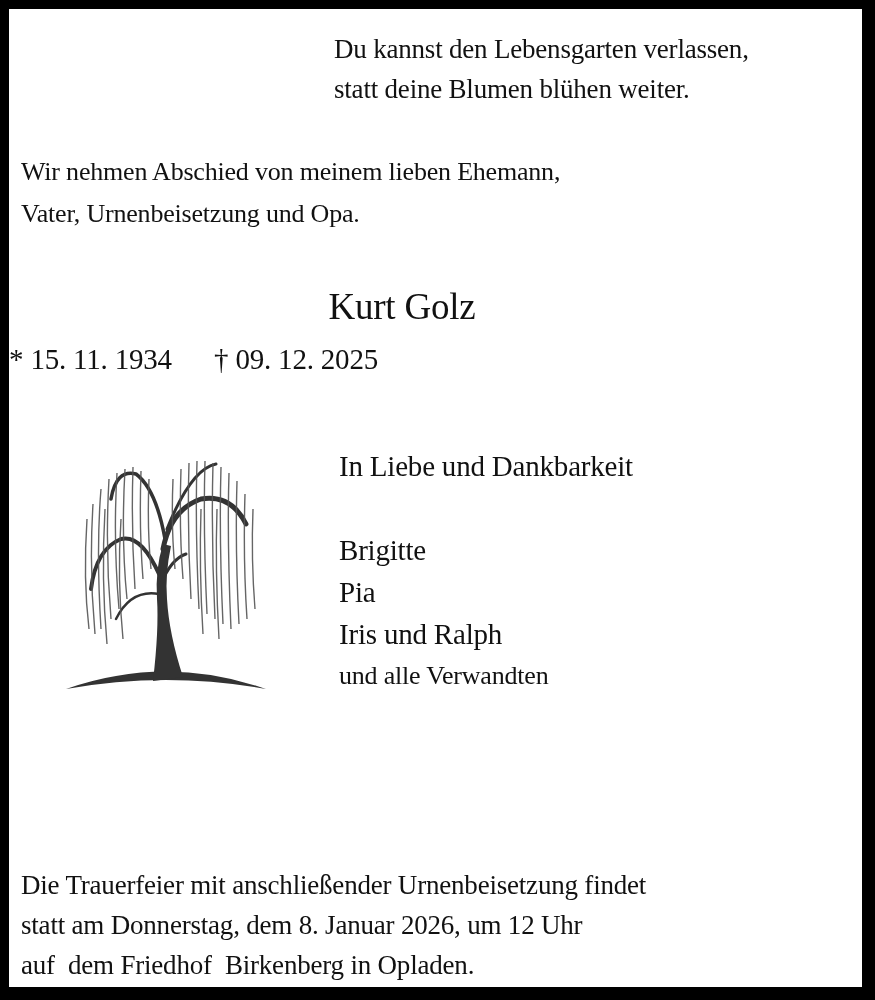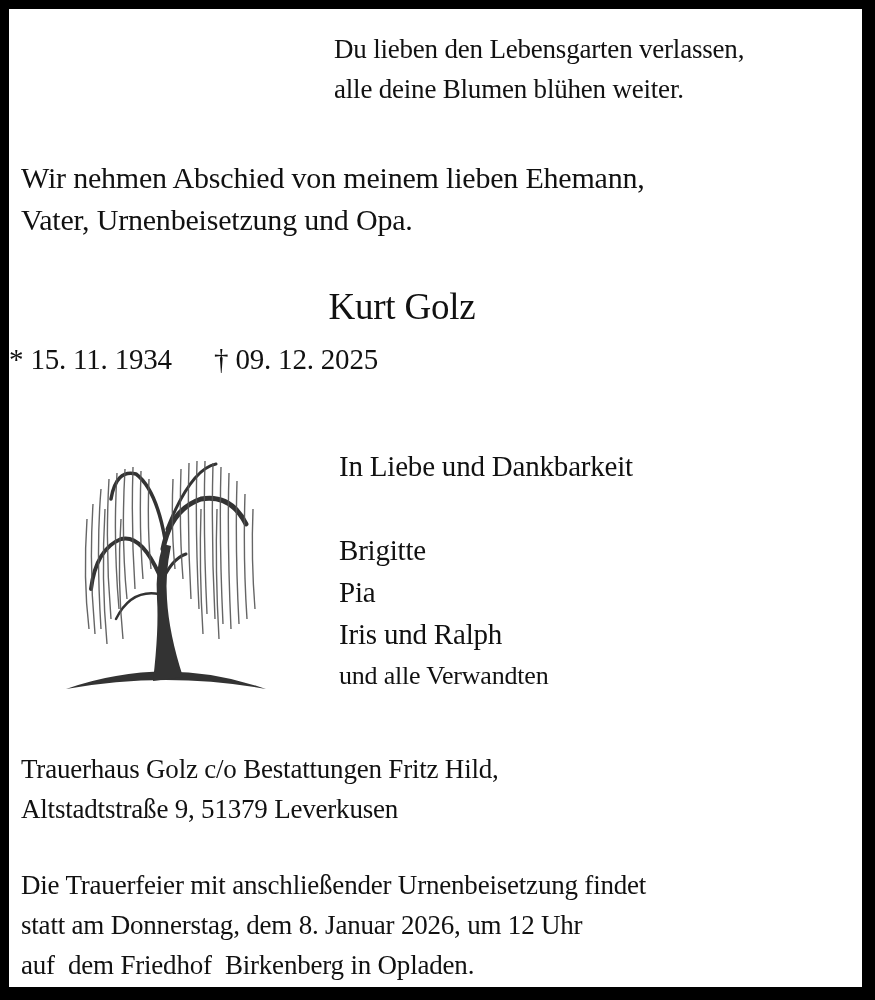--- a/index.html
+++ b/index.html
@@ -1,39 +1,39 @@
 <!DOCTYPE html>
 <html><head>
 <meta charset="utf-8">
 <style>
   html, body { margin:0; padding:0; }
   body { width:875px; height:1000px; background:#000; position:relative; overflow:hidden; }
   .card { position:absolute; left:9px; top:9px; width:853px; height:978px; background:#fff; }
   .t { position:absolute; font-family:"Liberation Serif","DejaVu Serif",serif; color:#111; white-space:nowrap; letter-spacing:-0.2px; }
   .motto { left:325px; top:20px; font-size:27px; line-height:40px; }
-  .intro { left:12px; top:148px; font-size:30px; line-height:42px; }
+  .intro { left:12px; top:142px; font-size:26px; line-height:42px; }
   .name { left:0; width:786px; text-align:center; top:276px; font-size:37px; line-height:44px; }
   .dates { left:0; width:853px; text-align:left; top:330px; font-size:29px; line-height:40px; }
   .dates .gap { display:inline-block; width:28px; }
   .love { left:330px; top:436px; font-size:29px; line-height:42px; }
   .fam { left:330px; top:520px; font-size:29px; line-height:42px; }
   .fam div { height:42px; }
   .fam .small { font-size:26px; }
   .addr { left:12px; top:740px; font-size:27px; line-height:40px; }
   .info { left:12px; top:856px; font-size:27px; line-height:40px;font-family:Liberation Serif, serif; }
   .tree { position:absolute; left:52px; top:440px; width:210px; height:245px; }
 </style>
 </head>
 <body>
 
 <div class="card">
 
   <div class="t motto">
-    <div>Du lieben den Lebensgarten verlassen,</div>
-    <div>alle deine Blumen blühen weiter.</div>
+    <div>Du kannst den Lebensgarten verlassen,</div>
+    <div>statt deine Blumen blühen weiter.</div>
   </div>
 
   <div class="t intro">
     <div>Wir nehmen Abschied von meinem lieben Ehemann,</div>
     <div>Vater, Urnenbeisetzung und Opa.</div>
   </div>
 
   <div class="t name">Kurt Golz</div>
 
   <div class="t dates">
@@ -89,24 +89,20 @@
 
   <div class="t love">In Liebe und Dankbarkeit</div>
 
   <div class="t fam">
     <div>Brigitte</div>
     <div>Pia</div>
     <div>Iris und Ralph</div>
     <div class="small">und alle Verwandten</div>
   </div>
 
-  <div class="t addr">
-    <div>Trauerhaus Golz c/o Bestattungen Fritz Hild,</div>
-    <div>Altstadtstraße 9, 51379 Leverkusen</div>
-  </div>
 
   <div class="t info">
     <div>Die Trauerfeier mit anschließender Urnenbeisetzung findet</div>
     <div>statt am Donnerstag, dem 8. Januar 2026, um 12 Uhr</div>
     <div style="white-space:pre">auf  dem Friedhof  Birkenberg in Opladen.</div>
   </div>
 
 </div>
 
 </body></html>

